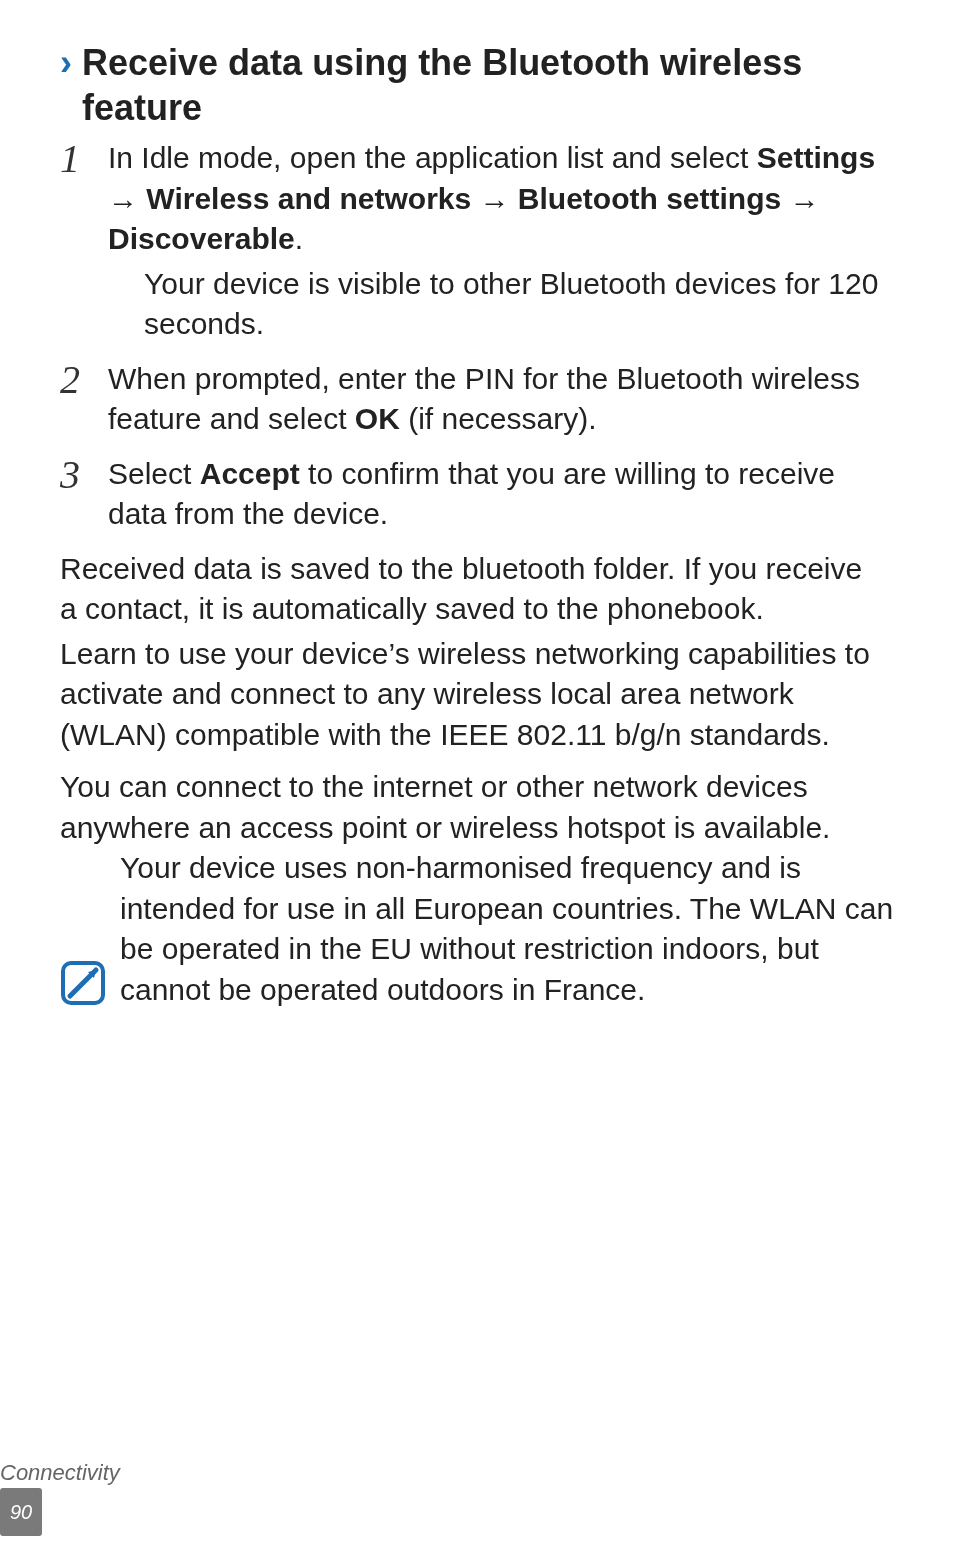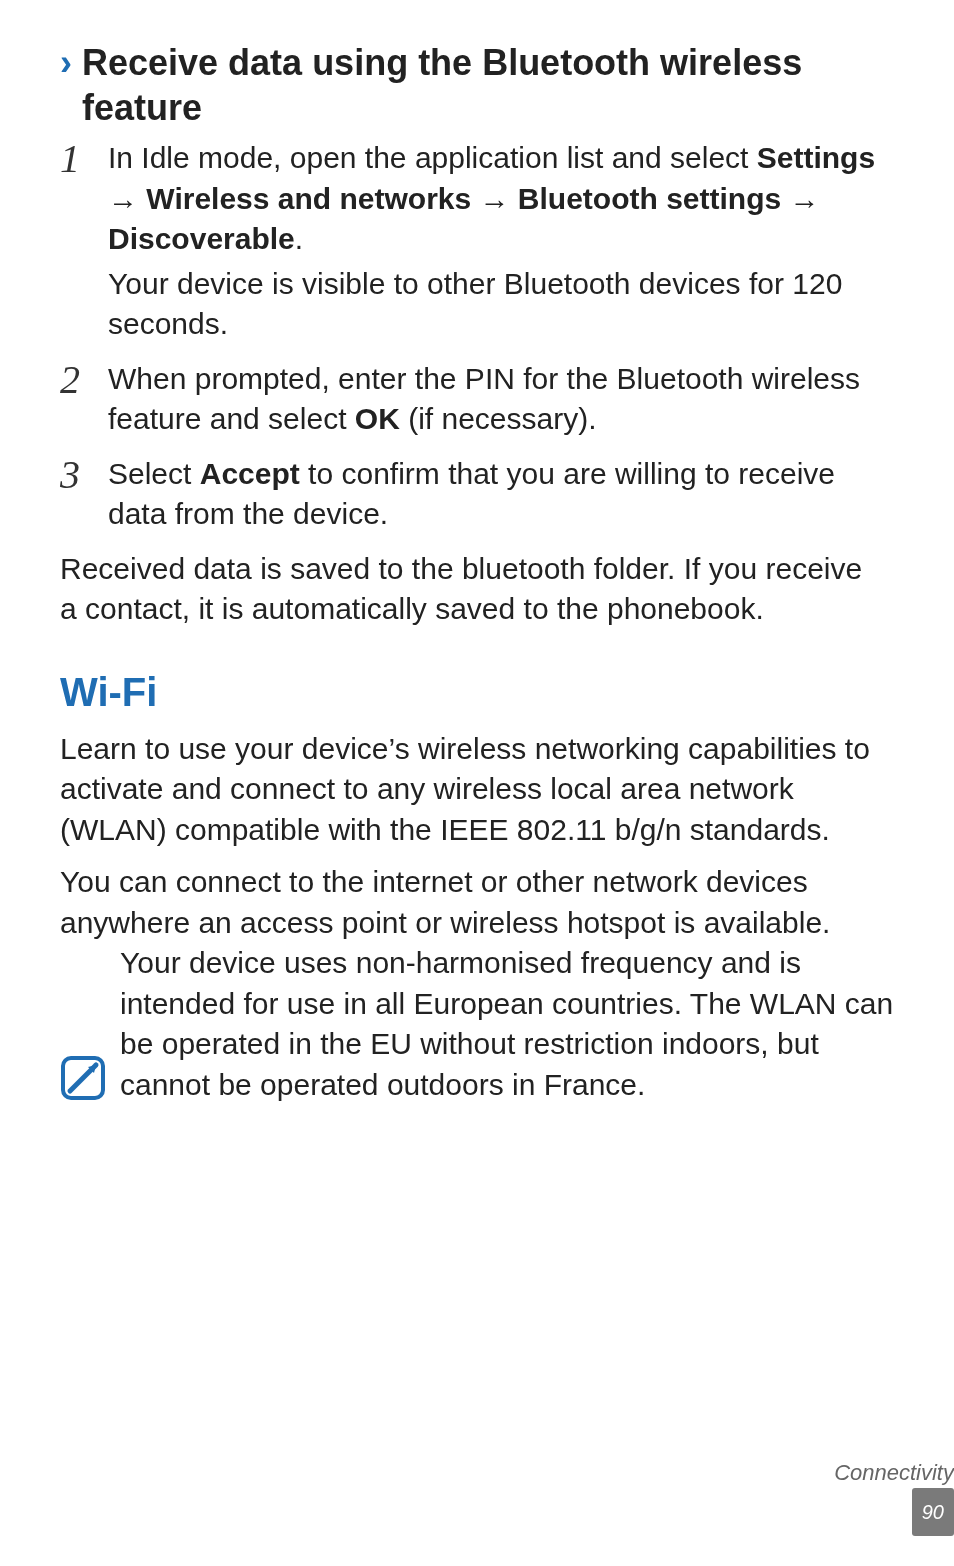--- a/index.html
+++ b/index.html
@@ -82,21 +82,21 @@
   }
   .note-text {
     font-size: 30px;
     line-height: 1.35;
   }
   .footer {
     position: absolute;
     left: 0;
     right: 0;
     bottom: 30px;
-    text-align: right;
+    text-align: left;
   }
   .footer-label {
     font-style: italic;
     font-size: 22px;
     color: #666;
   }
   .footer-badge {
     margin-top: 2px;
   }
   .badge {
@@ -105,41 +105,41 @@
     color: #ffffff;
     font-size: 20px;
     font-style: italic;
     padding: 12px 10px;
     border-radius: 3px;
     line-height: 24px;
   }
   .sub-step {
     display: block;
     margin-top: 4px;
+    margin-left: 36px;
   }
 </style>
 </head>
 <body>
 
 <div class="page">
 
   <h2 class="section-sub">
     <span class="chevron">›</span>
     <span class="heading-text">Receive data using the Bluetooth wireless feature</span>
   </h2>
 
   <ol class="steps" id="steps-list">
       <li><span class="step-num">1</span><span><span>In Idle mode, open the application list and select </span><span class="bold">Settings</span><span class="arrow"> → </span><span class="bold">Wireless and networks</span><span class="arrow"> → </span><span class="bold">Bluetooth settings</span><span class="arrow"> → </span><span class="bold">Discoverable</span><span>.</span></span><span class="sub-step">Your device is visible to other Bluetooth devices for 120 seconds.</span></li>
       <li><span class="step-num">2</span><span><span>When prompted, enter the PIN for the Bluetooth wireless feature and select </span><span class="bold">OK</span><span> (if necessary).</span></span></li>
       <li><span class="step-num">3</span><span><span>Select </span><span class="bold">Accept</span><span> to confirm that you are willing to receive data from the device.</span></span></li>
     </ol>
 
   <p class="body-text">Received data is saved to the bluetooth folder. If you receive a contact, it is automatically saved to the phonebook.</p>
 
-  <h2 class="wifi">Wi-Fi</h2>
 
   <p class="body-text" style="margin-top:4px;">Learn to use your device’s wireless networking capabilities to activate and connect to any wireless local area network (WLAN) compatible with the IEEE 802.11 b/g/n standards.</p>
   <p class="body-text">You can connect to the internet or other network devices anywhere an access point or wireless hotspot is available.</p>
 
   <div class="note-row">
     <span class="note-icon">
       <svg width="46" height="46" viewBox="0 0 46 46">
         <rect x="3" y="3" width="40" height="40" rx="8" ry="8" fill="none" stroke="#1f6db3" stroke-width="4"></rect>
         <line x1="10" y1="36" x2="36" y2="10" stroke="#1f6db3" stroke-width="5" stroke-linecap="round"></line>
         <polygon points="36,10 28,12 34,18" fill="#1f6db3"></polygon>

